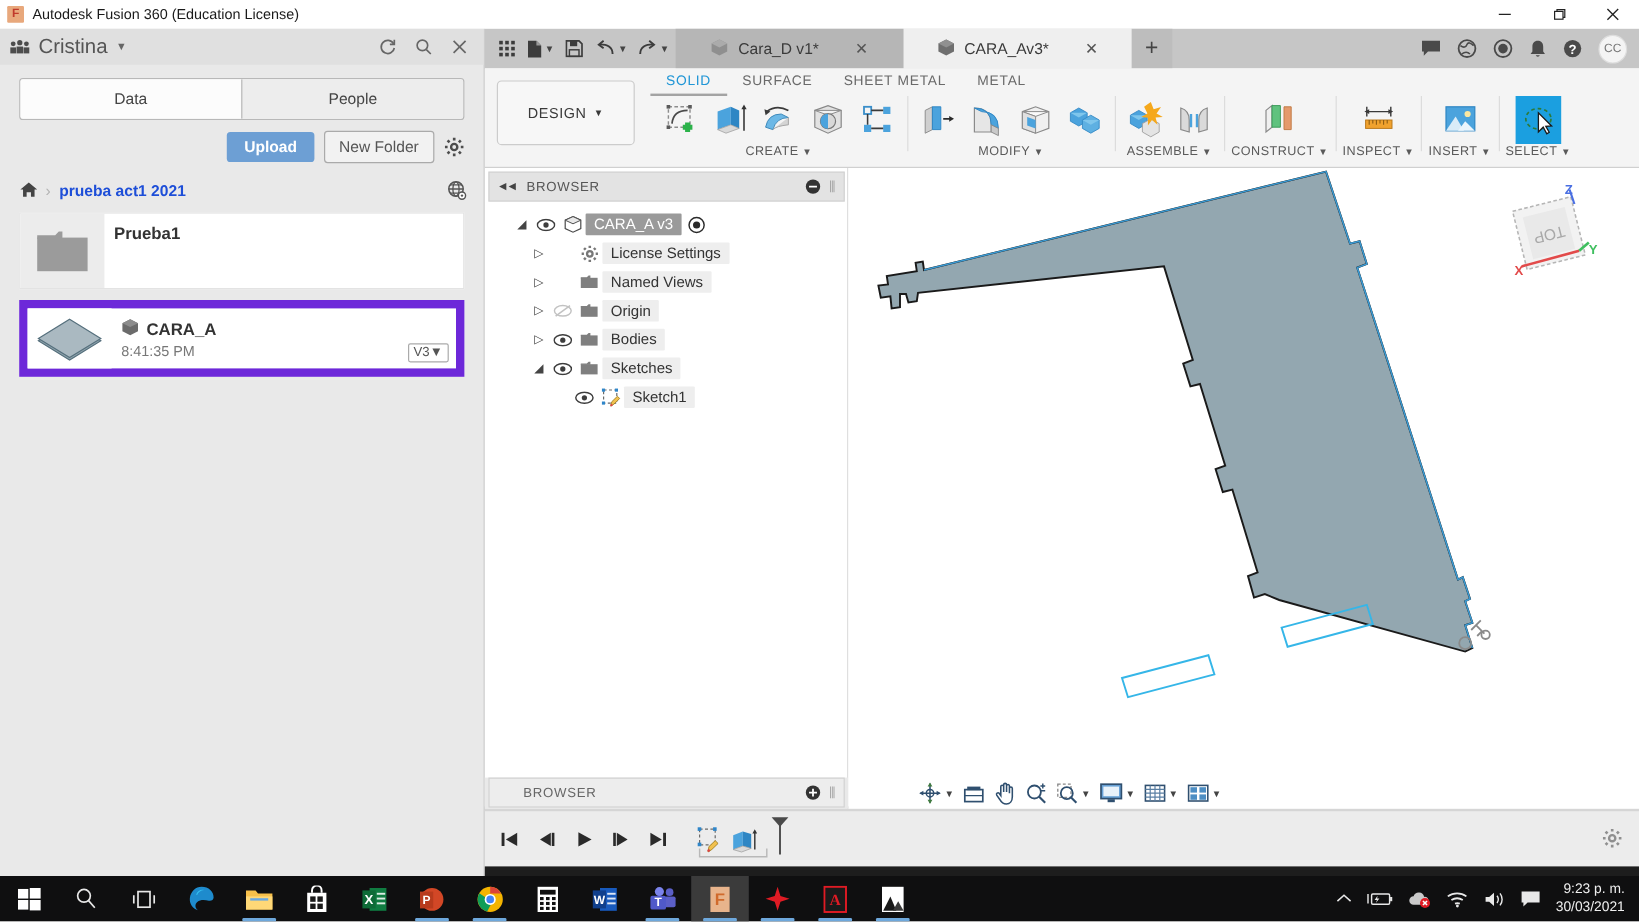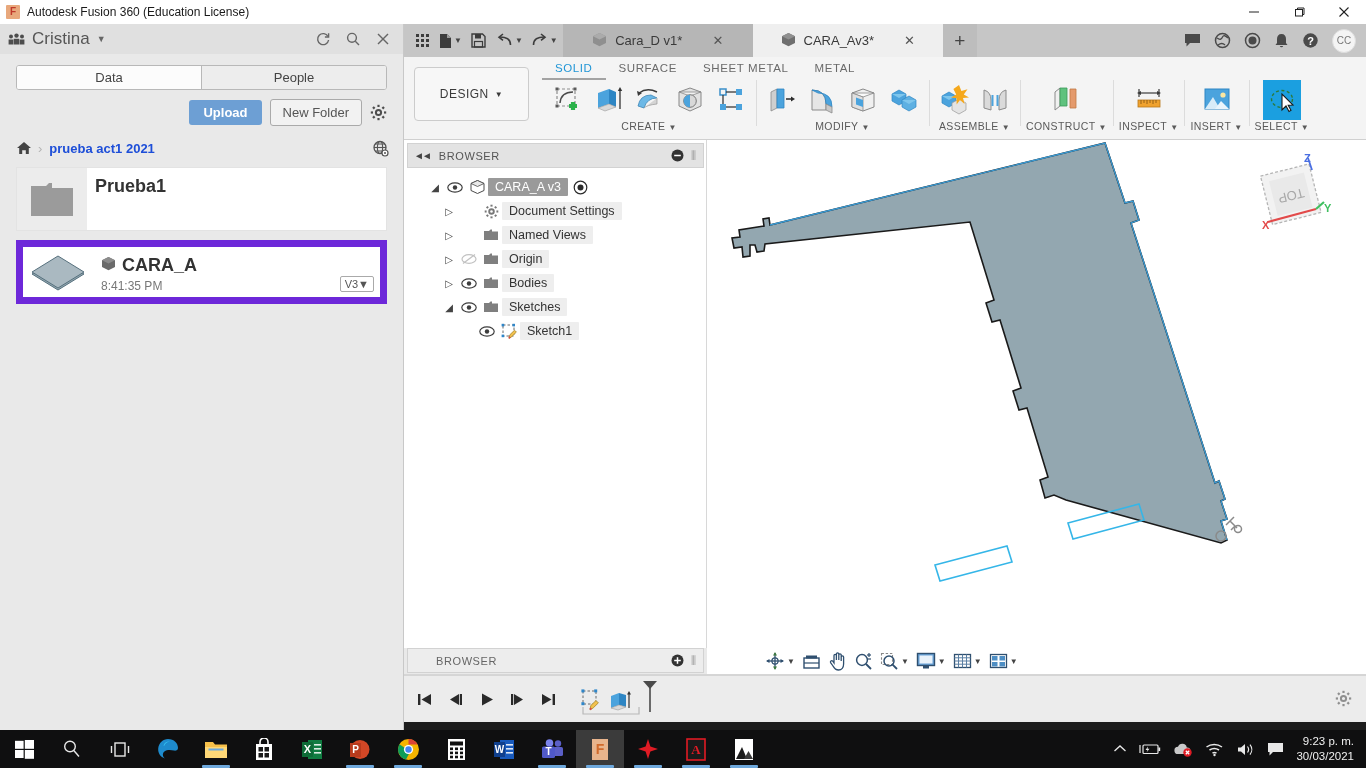--- a/index.html
+++ b/index.html
@@ -37,21 +37,21 @@
     height: 30px; display: flex; align-items: center; padding: 0 8px;
     background: #e0e0e0;
   }
   .dp-team-icon { margin-right: 7px; display: flex; }
   .dp-user { font-size: 17px; color: #555; }
   .dp-caret { margin-left: 7px; font-size: 9px; color: #666; }
   .dp-headicons { margin-left: auto; display: flex; gap: 14px; padding-right: 4px; }
   .dp-hicon { color: #666; cursor: pointer; display: flex; }
 
   .dp-tabs {
-    margin: 11px 16px 0 16px; height: 25px; display: flex;
+    margin: 11px 16px 0 16px; height: 35px; display: flex;
     border: 1px solid #b8b8b8; border-radius: 3px; overflow: hidden;
     background: #fff;
   }
   .dp-tab {
     flex: 1; display: flex; align-items: center; justify-content: center;
     font-size: 13px; color: #444; background: #fcfcfc; cursor: pointer;
   }
   .dp-tab + .dp-tab { border-left: 1px solid #b8b8b8; background: #ededed; }
 
   .dp-actions {
@@ -81,21 +81,21 @@
     display: flex; height: 64px; background: #fff; border: 1px solid #e3e3e3;
     margin-bottom: 9px; cursor: pointer; position: relative;
   }
   .dp-item.sel { border: 7px solid #6d28d9; }
   .dp-thumb {
     width: 70px; display: flex; align-items: center; justify-content: center;
     background: #ececec;
   }
   .dp-item.sel .dp-thumb { background: #fff; }
   .dp-meta { padding: 8px 0 0 8px; flex: 1; }
-  .dp-name { font-size: 18px; font-weight: bold; color: #333; display: flex; align-items: center; gap: 6px; }
+  .dp-name { font-size: 14px; font-weight: bold; color: #333; display: flex; align-items: center; gap: 6px; }
   .dp-time { font-size: 12px; color: #777; margin-top: 3px; }
   .dp-ver {
     position: absolute; right: 6px; bottom: 5px; font-size: 11px; color: #555;
     border: 1px solid #aaa; border-radius: 2px; padding: 1px 4px; background: #fff;
   }
 
   
   .tabstrip {
     position: absolute; left: 404px; top: 24px; width: 962px; height: 33px;
     background: #c6c6c6; display: flex; align-items: center;
@@ -782,21 +782,21 @@
                 <line x1="7.5" y1="12.4" x2="7.5" y2="14.3"></line>
               <line x1="0.7" y1="7.5" x2="2.6" y2="7.5"></line>
                 <line x1="12.4" y1="7.5" x2="14.3" y2="7.5"></line>
               <line x1="2.7" y1="2.7" x2="4.1" y2="4.1"></line>
                 <line x1="10.9" y1="10.9" x2="12.3" y2="12.3"></line>
               <line x1="12.3" y1="2.7" x2="10.9" y2="4.1"></line>
                 <line x1="4.1" y1="10.9" x2="2.7" y2="12.3"></line>
             </g>
           </svg>
         </span>
-        <span class="tlabel">Document Settings</span>
+        <span class="tlabel">License Settings</span>
       </div>
 
       <div class="trow" style="padding-left:36px;">
         <span class="tarrow">▷</span>
         <span class="teye"></span>
         <span class="ticon">
           <svg width="16" height="14" viewBox="0 0 16 14">
             <path d="M1 3 H6 L7.5 1.5 H9 V4 H1 Z" fill="#7f7f7f"></path>
               <rect x="1" y="3.5" width="14" height="8.5" fill="#7f7f7f"></rect>
           </svg>

